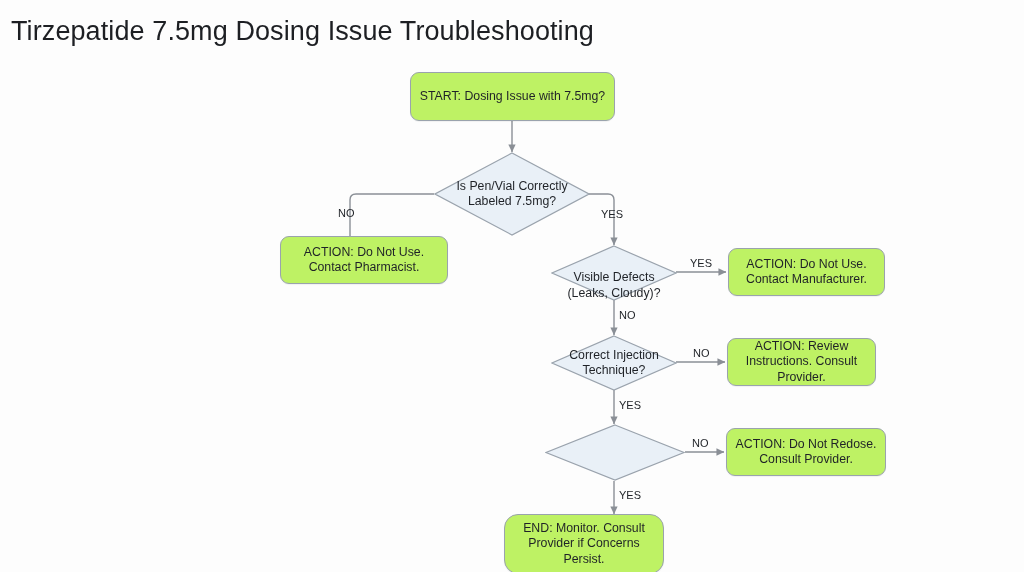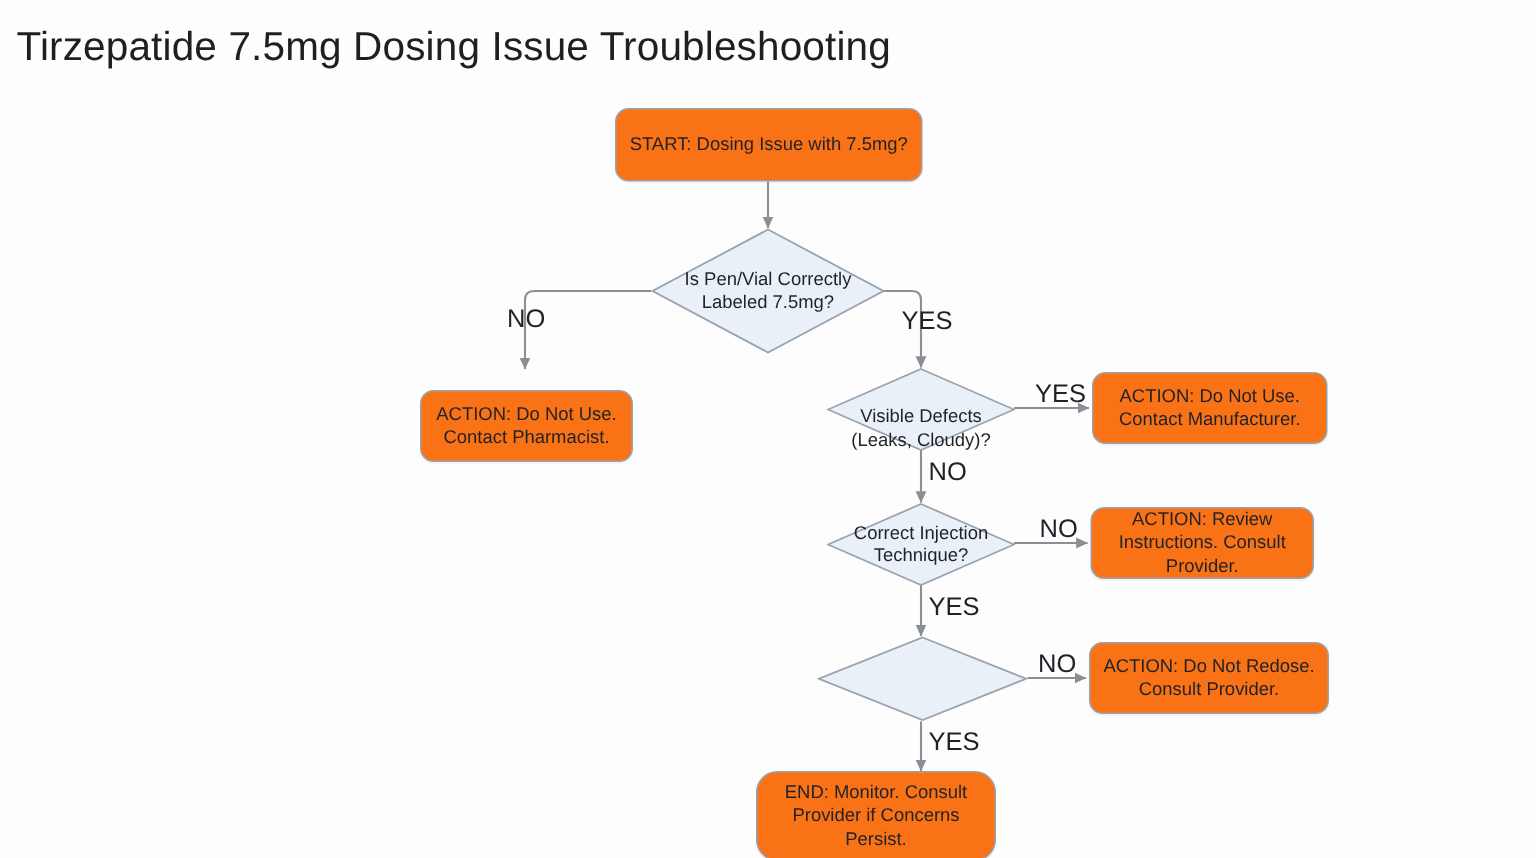--- a/index.html
+++ b/index.html
@@ -40,21 +40,21 @@
     box-sizing: border-box;
     display: flex;
     align-items: center;
     justify-content: center;
     text-align: center;
     font-size: 12.3px;
     line-height: 15.5px;
     color: #1f2227;
   }
   .node-box {
-    background: #f97316;
+    background: #bef264;
     border: 1px solid #9aa3ad;
     border-radius: 9px;
     padding: 4px 7px;
     box-shadow: 0 1px 1px rgba(0,0,0,0.05);
   }
   .node-diamond {
     background: transparent;
     border: 0;
   }
   .diamond-shape {
@@ -63,21 +63,21 @@
     width: 100%;
     height: 100%;
   }
   .diamond-label {
     position: relative;
     z-index: 2;
     padding: 0 6px;
   }
   .edge-label {
     position: absolute;
-    font-size: 17px;
+    font-size: 11px;
     line-height: 12px;
     color: #1f2227;
     white-space: nowrap;
     text-align: right;
   }
 </style>
 </head>
 <body>
 
 <div class="title">Tirzepatide 7.5mg Dosing Issue Troubleshooting</div>
@@ -117,21 +117,21 @@
 <div class="node node-diamond" style="left:434px; top:152px; width:156px; height:84px;">
   <svg class="diamond-shape" viewBox="0 0 156 84" preserveAspectRatio="none">
     <polygon points="78,1 155,42 78,83 1,42" fill="#e9f0f7" stroke="#9aa3ad" stroke-width="1.2"></polygon>
   </svg>
   <span class="diamond-label">Is Pen/Vial Correctly Labeled 7.5mg?</span>
 </div>
 
 <div class="edge-label" style="left:338px; top:207px;">NO</div>
 <div class="edge-label" style="left:601px; top:208px;">YES</div>
 
-<div class="node node-box" style="left:280px; top:260px; width:142px; height:48px;">
+<div class="node node-box" style="left:280px; top:236px; width:168px; height:48px;">
   <span>ACTION: Do Not Use. Contact Pharmacist.</span>
 </div>
 
 <div class="node node-diamond" style="left:551px; top:245px; width:126px; height:56px;align-items:flex-end;">
   <svg class="diamond-shape" viewBox="0 0 126 56" preserveAspectRatio="none">
     <polygon points="63,1 125,28 63,55 1,28" fill="#e9f0f7" stroke="#9aa3ad" stroke-width="1.2"></polygon>
   </svg>
   <span class="diamond-label">Visible Defects (Leaks, Cloudy)?</span>
 </div>
 

